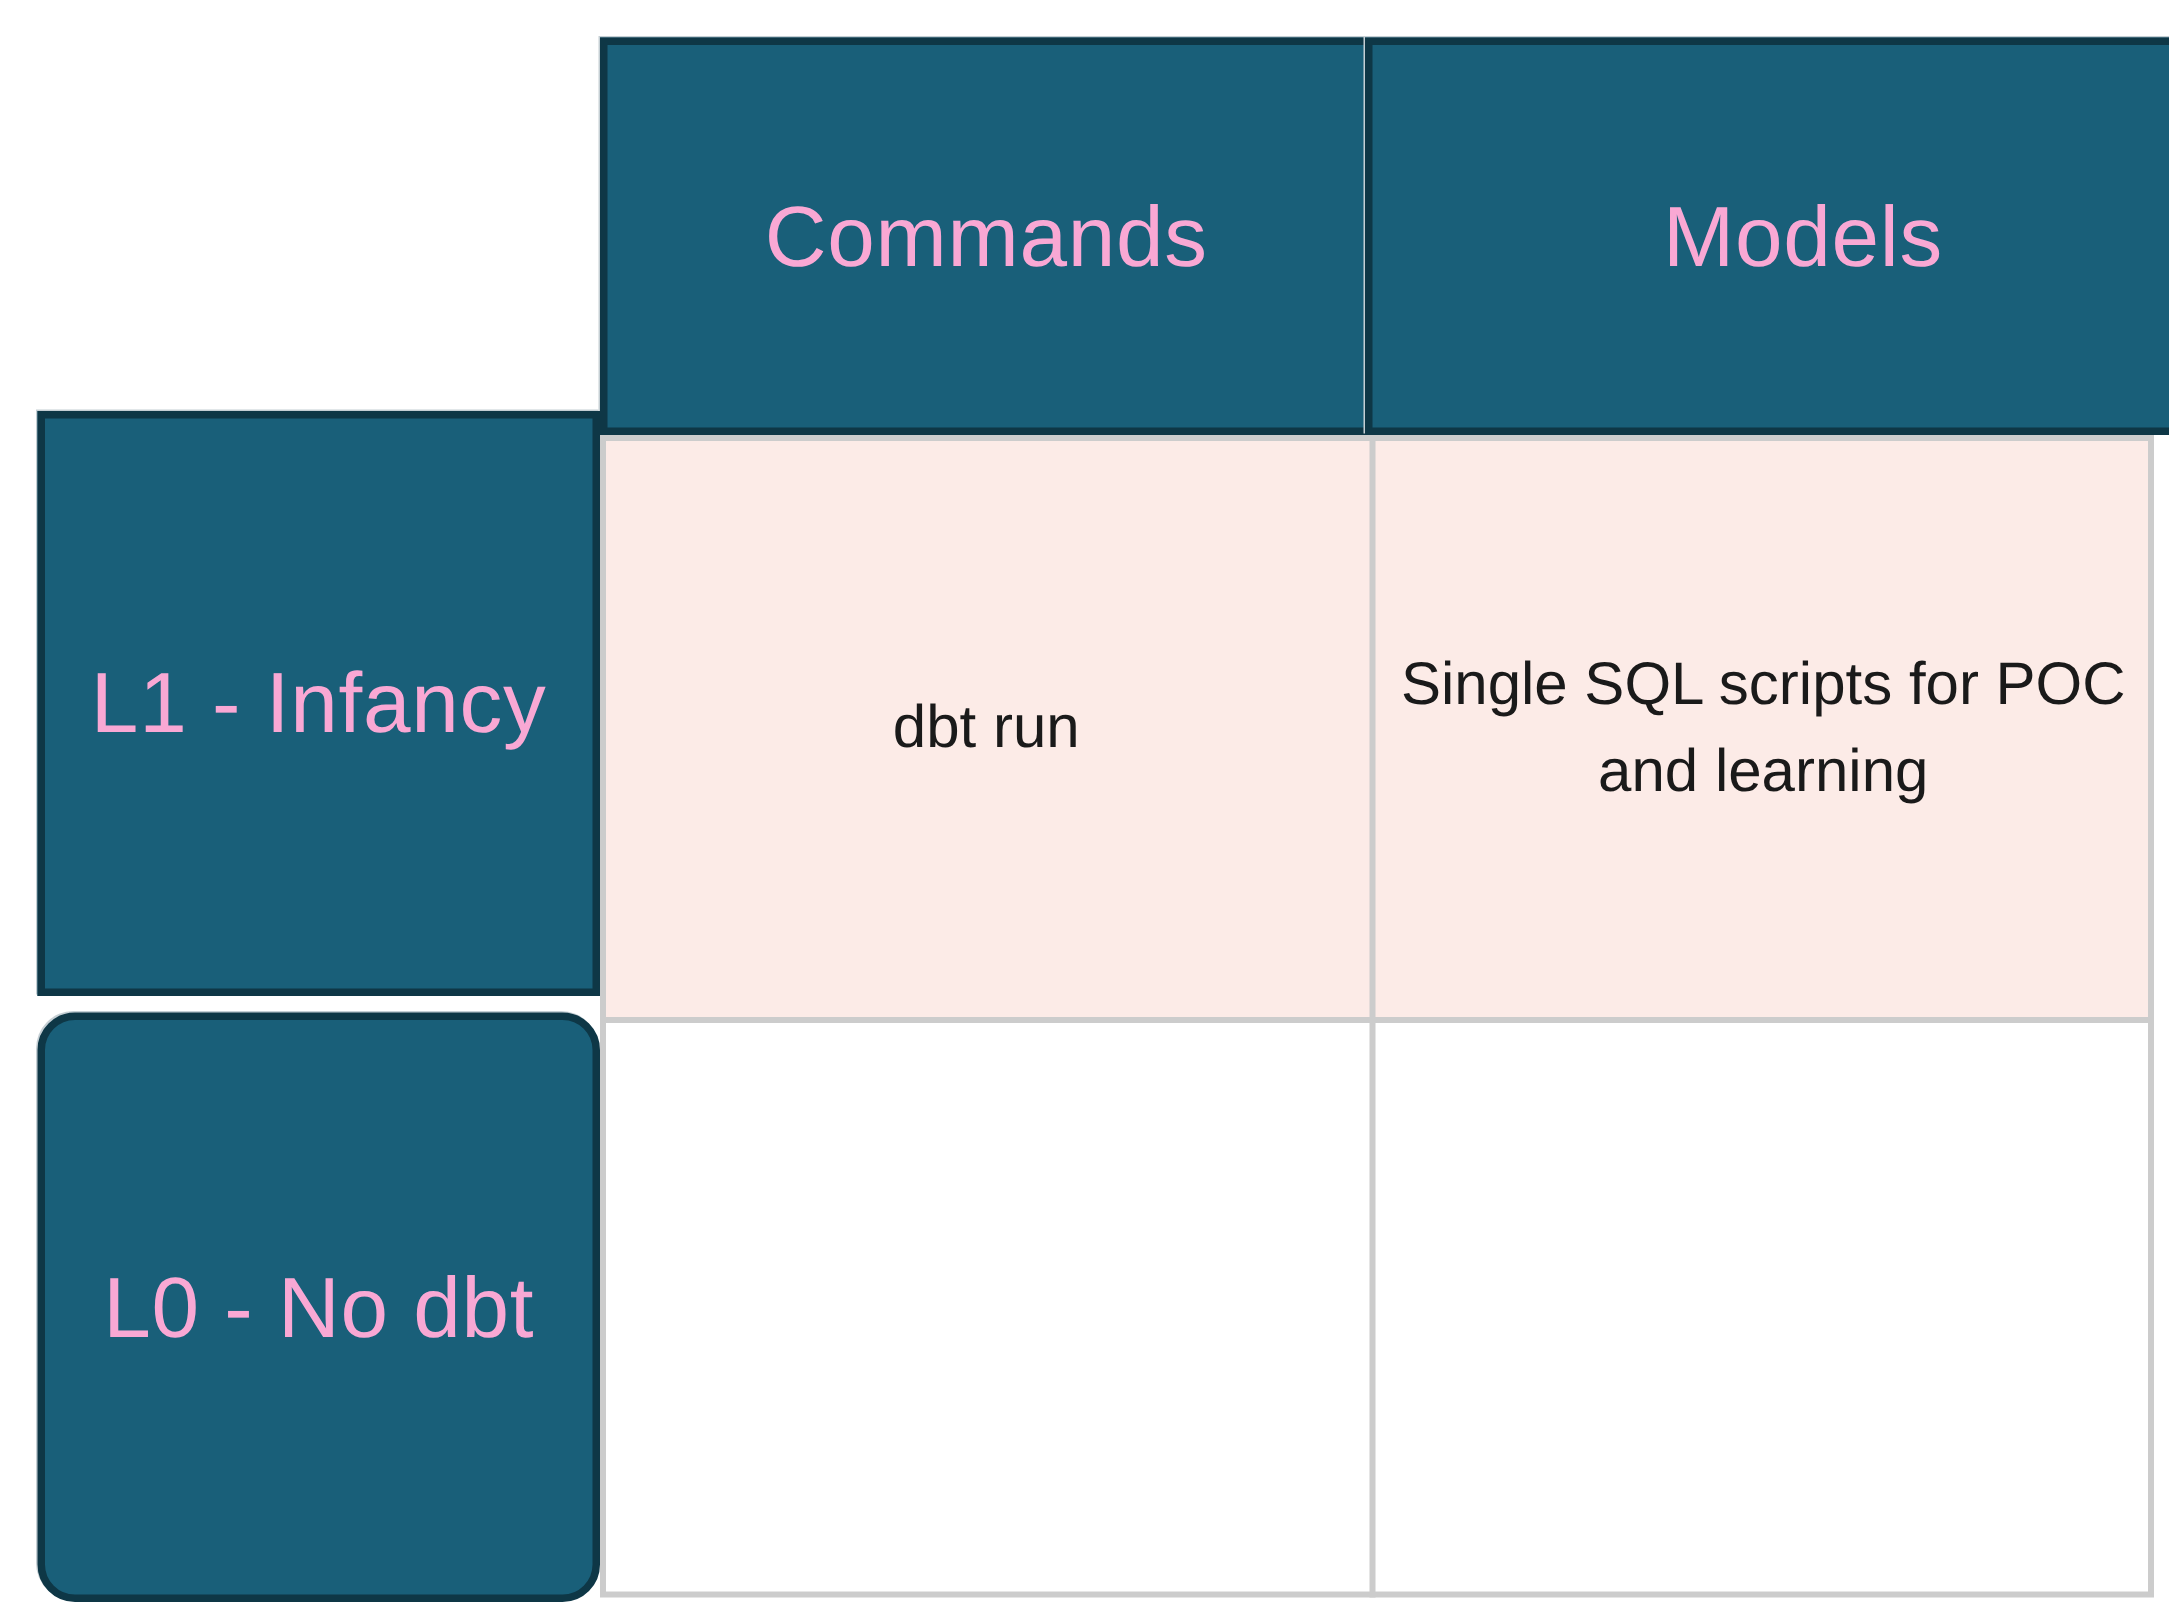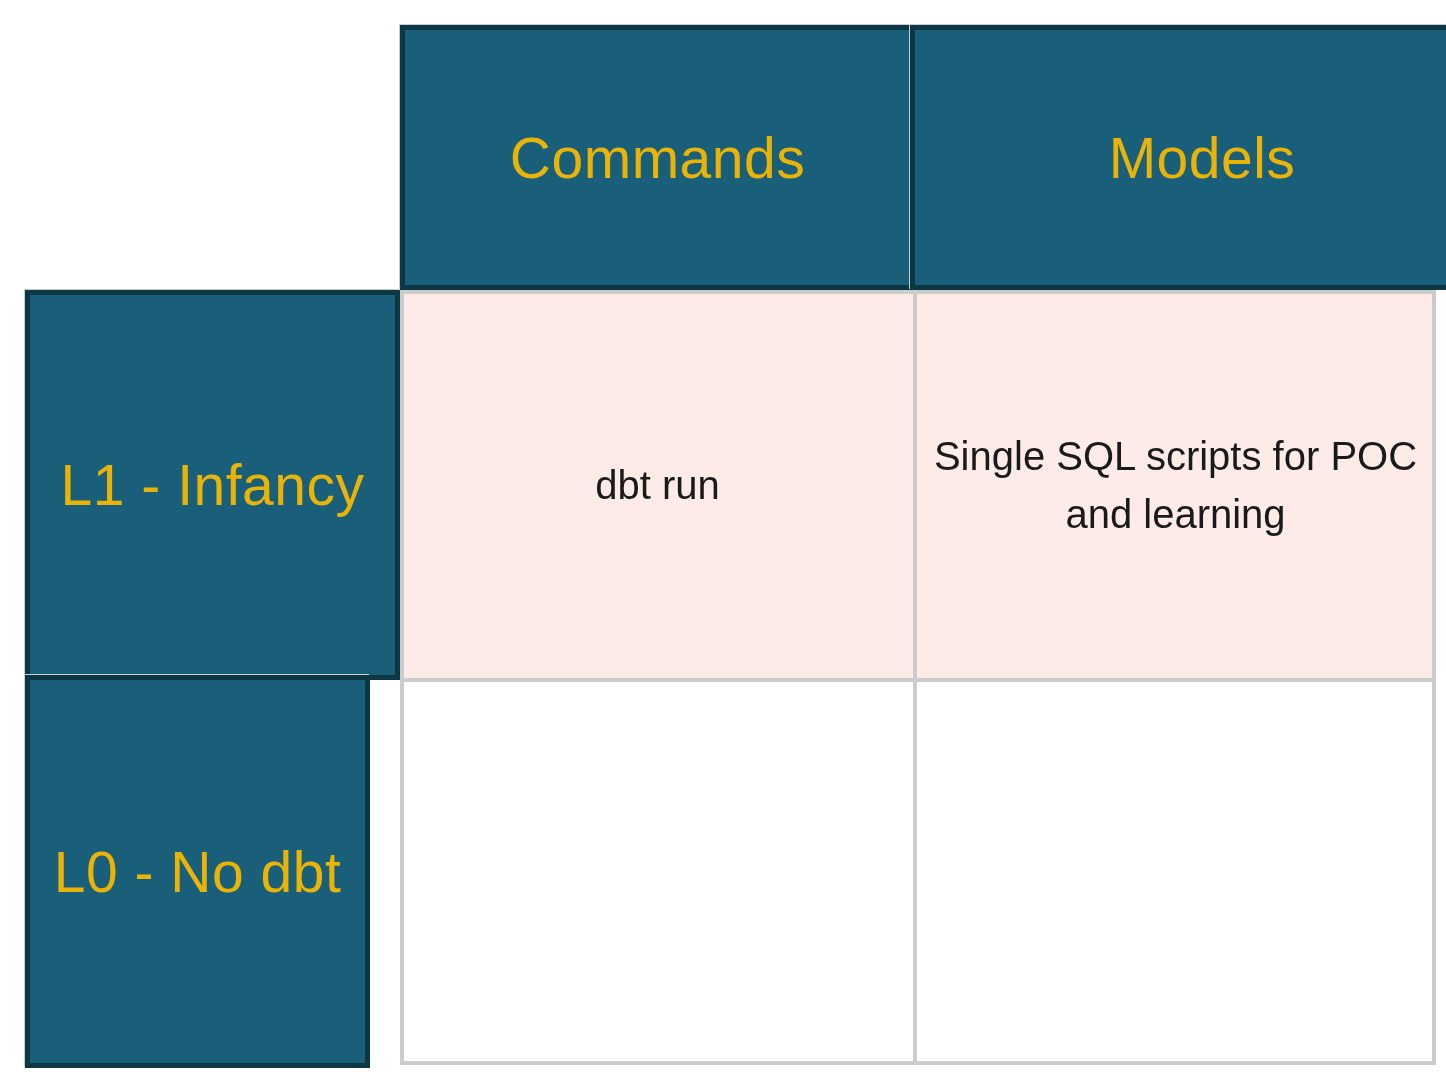--- a/index.html
+++ b/index.html
@@ -19,31 +19,31 @@
   }
   
   .teal-cell {
     position: absolute;
     background: #195f79;
     border: 5px solid #0e3746;
     box-sizing: border-box;
     display: flex;
     align-items: center;
     justify-content: center;
-    color: #eab308;
+    color: #f9a8d4;
     font-size: 57px;
     font-weight: 400;
     letter-spacing: 0.5px;
     z-index: 3;
     box-shadow: -1px -1px 0 0 #c5cfd4;
   }
   .hdr-commands { left: 400px; top: 25px;  width: 515px; height: 265px; }
   .hdr-models   { left: 910px; top: 25px;  width: 584px; height: 265px; }
-  .row-l1       { left: 25px;  top: 290px; width: 375px; height: 390px; }
-  .row-l0       { left: 25px;  top: 675px; width: 345px; height: 393px; }
+  .row-l1       { left: 25px;  top: 274px; width: 375px; height: 390px; }
+  .row-l0       { left: 25px;  top: 675px; width: 375px; height: 393px; border-radius: 25px; }
 
   
   .light-cell {
     position: absolute;
     box-sizing: border-box;
     display: flex;
     align-items: center;
     justify-content: center;
     text-align: center;
     color: #1a1a1a;

